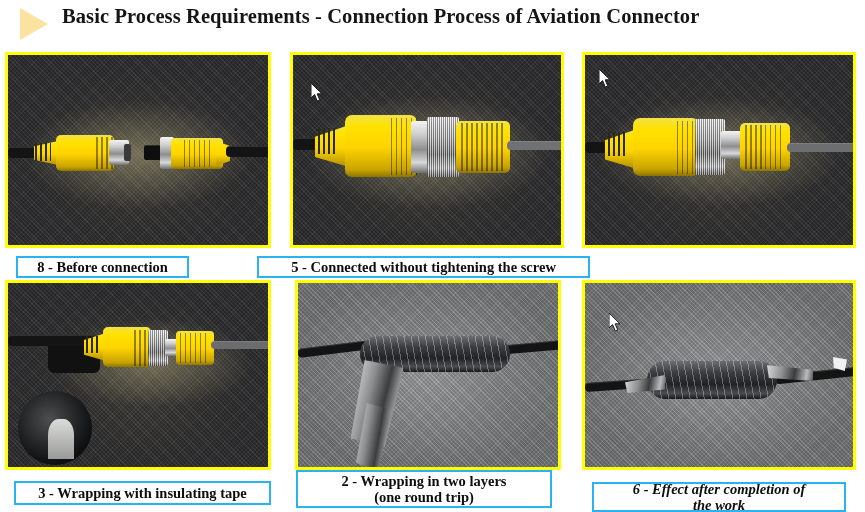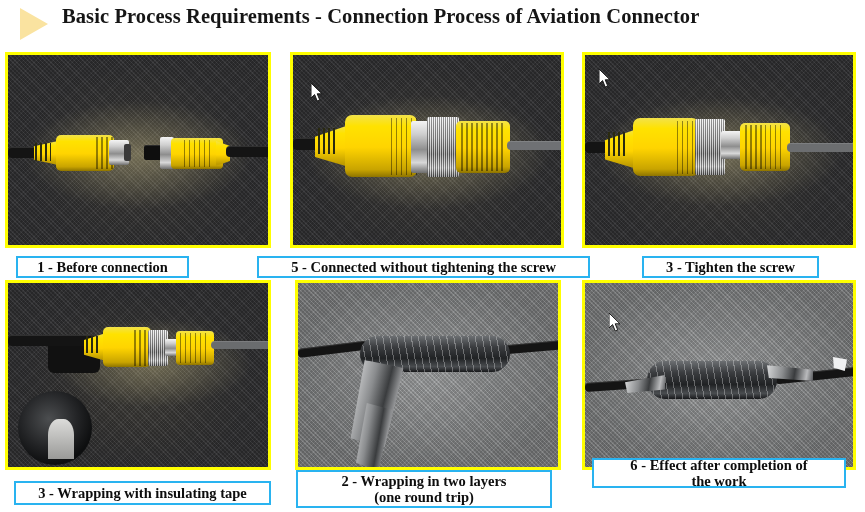--- a/index.html
+++ b/index.html
@@ -210,23 +210,22 @@
       <div class="metal" style="left:136px;top:76px;width:28px;height:28px;"></div>
       <div class="yellow-body" style="left:155px;top:68px;width:50px;height:48px;border-radius:5px;"></div>
       <div class="ribs" style="left:160px;top:70px;width:40px;height:44px;"></div>
       <div class="cable" style="left:202px;top:88px;width:72px;height:9px;background:#6c6e70;"></div>
       <svg class="cursor" style="left:14px;top:14px;" viewBox="0 0 13 19">
         <polygon points="0,0 0,15 3.6,11.6 6.2,18 8.7,16.8 6.2,10.8 11,10.8" fill="#ffffff" stroke="#1a1a1a" stroke-width="1"></polygon>
       </svg>
     </div>
   </div>
 
-  <div class="caption" style="left:16px;top:256px;width:173px;height:22px;">1 - Before connection</div>
+  <div class="caption" style="left:16px;top:256px;width:173px;height:22px;">8 - Before connection</div>
   <div class="caption" style="left:257px;top:256px;width:333px;height:22px;">5 - Connected without tightening the screw</div>
-  <div class="caption" style="left:642px;top:256px;width:177px;height:22px;">3 - Tighten the screw</div>
 
   <div class="panel" style="left:5px;top:280px;width:266px;height:190px;">
     <div class="photo">
       <div class="bg-dark"></div>
       <div class="glow" style="left:45px;top:35px;width:200px;height:90px;"></div>
 
       <div class="tape-roll" style="left:10px;top:108px;width:74px;height:74px;"></div>
       <div class="tape-roll-hole" style="left:40px;top:136px;width:26px;height:40px;border-radius:40% 40% 0 0;background:linear-gradient(180deg,#dcdcda,#9a9a98);"></div>
       <div class="cable" style="left:40px;top:60px;width:52px;height:30px;border-radius:0 0 6px 6px;background:#111;"></div>
 
@@ -265,16 +264,16 @@
       <div class="tape-strip" style="left:248px;top:74px;width:14px;height:14px;clip-path:polygon(0 0,100% 18%,84% 100%,6% 76%);background:#f0f1f2;"></div>
       <svg class="cursor" style="left:24px;top:30px;" viewBox="0 0 13 19">
         <polygon points="0,0 0,15 3.6,11.6 6.2,18 8.7,16.8 6.2,10.8 11,10.8" fill="#ffffff" stroke="#1a1a1a" stroke-width="1"></polygon>
       </svg>
     </div>
   </div>
 
   <div class="caption" style="left:14px;top:481px;width:257px;height:24px;">3 - Wrapping with insulating tape</div>
   <div class="caption" style="left:296px;top:470px;width:256px;height:38px;flex-direction:column;justify-content:center;">2 - Wrapping in two layers
 (one round trip)</div>
-  <div class="caption" style="left:592px;top:458px;width:254px;height:30px;flex-direction:column;justify-content:center;">6 - Effect after completion of
+  <div class="caption" style="left:592px;top:482px;width:254px;height:30px;flex-direction:column;justify-content:center;font-style:italic;">6 - Effect after completion of
 the work</div>
 
 </div>
 
 </body></html>

